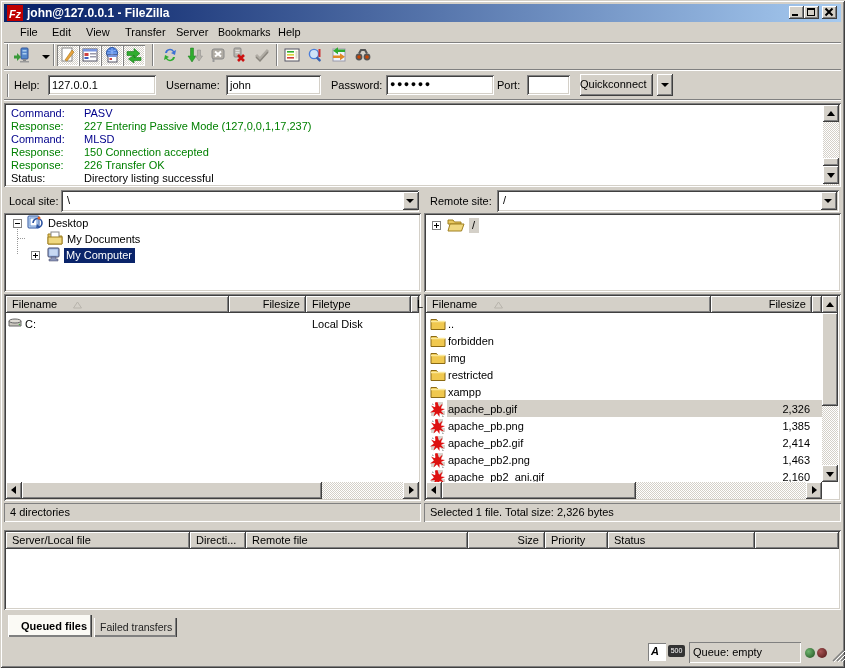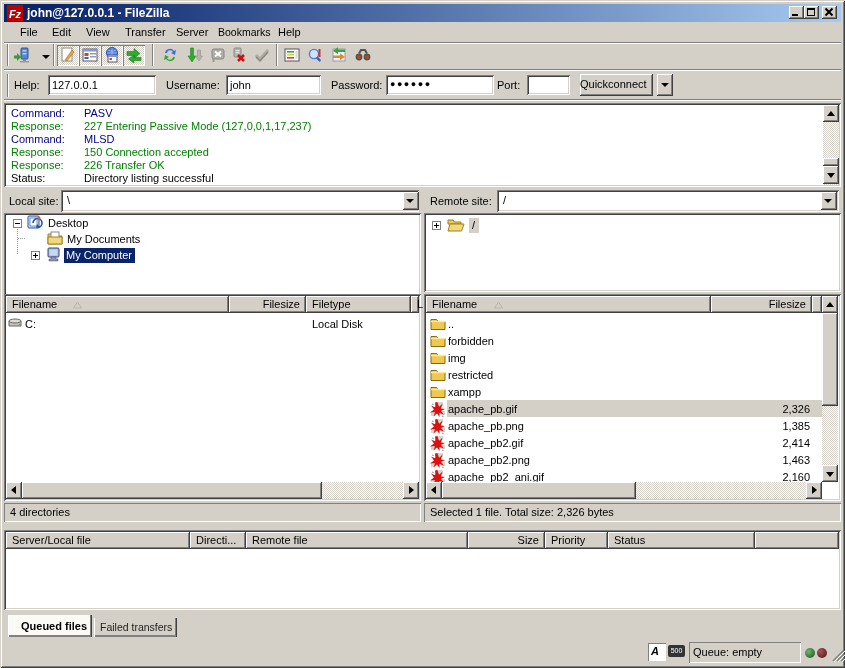--- a/index.html
+++ b/index.html
@@ -223,21 +223,21 @@
   </div>
 
   <div class="abs" style="left:424px;top:190px;width:417px;height:22px">
     <span class="abs" style="left:6px;top:5px">Remote site:</span>
     <div class="combo" style="left:73px;top:0px;width:342px;height:22px;padding:4px 0 0 6px">/</div>
     <div class="combo-btn" style="left:397px;top:2px;width:16px;height:18px">
         <div class="downtri abs" style="left:3px;top:7px"></div>
       </div>
   </div>
 
-  <div class="abs whitebox" style="left:4px;top:213px;width:417px;height:100px">
+  <div class="abs whitebox" style="left:4px;top:213px;width:417px;height:79px">
     <div class="abs" style="left:9px;top:6px;width:9px;height:9px;border:1px solid #808080;background:#fff">
       <div class="abs" style="left:1px;top:3px;width:5px;height:1px;background:#000"></div>
     </div>
     <div class="abs" style="left:13px;top:16px;width:1px;height:26px;background-image:linear-gradient(#999 1px, transparent 1px);background-size:1px 2px"></div>
     <div class="abs" style="left:14px;top:25px;width:8px;height:1px;background-image:linear-gradient(90deg,#999 1px, transparent 1px);background-size:2px 1px"></div>
     <svg class="abs" style="left:23px;top:1px" width="16" height="16" viewBox="0 0 16 16">
       <rect x="1" y="2" width="11" height="12" rx="1" fill="#cfe2f7" stroke="#2a52a0"></rect>
       <rect x="3" y="4" width="7" height="8" fill="#fff" stroke="#6a92d0"></rect>
       <path d="M6 9 a4.5 4.5 0 1 1 4.5 4.5" stroke="#2a52a0" fill="none" stroke-width="1.6"></path>
       <path d="M10 10 l3 3 l-4 1 Z" fill="#2a52a0"></path>

